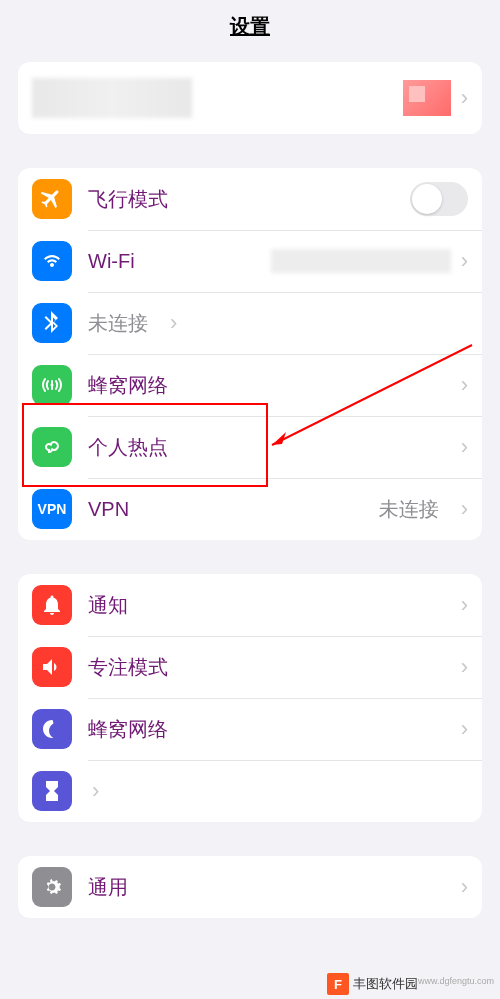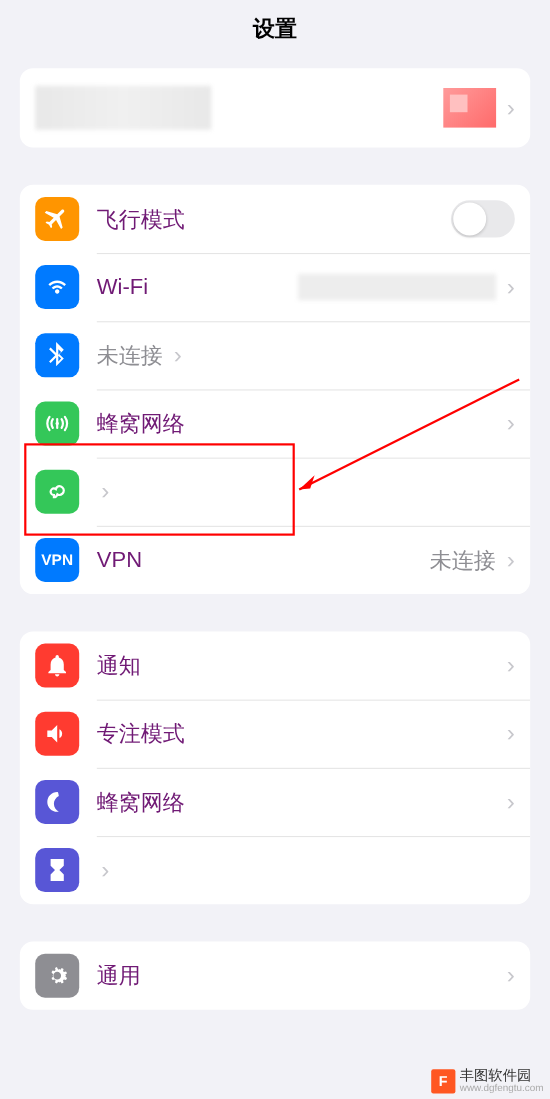--- a/index.html
+++ b/index.html
@@ -1,18 +1,18 @@
 <!DOCTYPE html>
 <html><head>
   <meta charset="utf-8">
   <style>
     * { margin: 0; padding: 0; box-sizing: border-box; font-family: -apple-system, "PingFang SC", "Helvetica Neue", sans-serif; }
     body { width: 500px; height: 999px; background: #f2f2f7; overflow: hidden; position: relative; }
     .header { height: 52px; display: flex; align-items: center; justify-content: center; background: #f2f2f7; }
-    .header-title { font-size: 20px; font-weight: 600; color: #000; }
+    .header-title { font-size: 20px; font-weight: 600; color: #000; text-decoration: underline; }
     .content { padding: 0 18px; }
     .group { background: #fff; border-radius: 12px; margin-bottom: 34px; overflow: hidden; }
     .group.first { margin-top: 10px; }
     .row { display: flex; align-items: center; padding: 11px 14px; min-height: 62px; position: relative; }
     .row.account { min-height: 72px; }
     .row.general { min-height: 58px; }
     .row + .row::before { content: ""; position: absolute; top: 0; left: 70px; right: 0; height: 1px; background: #e5e5e5; }
     .icon-box { width: 40px; height: 40px; border-radius: 9px; display: flex; align-items: center; justify-content: center; flex-shrink: 0; margin-right: 16px; }
     .icon-box svg { width: 24px; height: 24px; fill: #fff; }
     .icon-airplane { background: #ff9500; }
@@ -21,33 +21,33 @@
     .icon-cellular { background: #34c759; }
     .icon-hotspot { background: #34c759; }
     .icon-vpn { background: #007aff; }
     .icon-vpn span { color: #fff; font-size: 14px; font-weight: 600; }
     .icon-notif { background: #ff3b30; }
     .icon-sound { background: #ff3b30; }
     .icon-focus { background: #5856d6; }
     .icon-screentime { background: #5856d6; }
     .icon-general { background: #8e8e93; }
     .label { font-size: 20px; color: #701a75; flex: 1; }
-    .detail { font-size: 20px; color: #8e8e93; margin-right: 6px; }
+    .detail { font-size: 20px; color: #8e8e93; margin-right: 18px; }
     .chevron { color: #c7c7cc; font-size: 22px; margin-left: 4px; }
     .switch { width: 58px; height: 34px; background: #e9e9eb; border-radius: 17px; position: relative; }
     .switch::after { content: ""; position: absolute; width: 30px; height: 30px; border-radius: 50%; background: #fff; top: 2px; left: 2px; box-shadow: 0 1px 3px rgba(0,0,0,0.2); }
     .account-blur { width: 160px; height: 40px; background: linear-gradient(90deg, #e8e8e8, #f0f0f0, #e8e8e8); filter: blur(2px); margin-right: 16px; }
     .account-icon { width: 48px; height: 36px; background: linear-gradient(135deg, #ff9a9a, #ff6b6b); margin-right: 6px; position: relative;}
     .account-icon::before { content:""; position:absolute; top:6px; left:6px; width:16px; height:16px; background:#ffc0c0;}
     .wifi-blur { width: 180px; height: 24px; background: #ededed; filter: blur(2px); margin-right: 6px; }
     .highlight-box { position: absolute; top: 403px; left: 22px; width: 246px; height: 84px; border: 2px solid #ff0000; pointer-events: none; z-index: 20; }
     .arrow-svg { position: absolute; top: 340px; left: 262px; width: 220px; height: 120px; pointer-events: none; z-index: 20; }
     .watermark { position: absolute; bottom: 4px; right: 6px; display: flex; align-items: center; gap: 4px; }
     .watermark-logo { width: 22px; height: 22px; background: #ff5722; display:flex; align-items:center; justify-content:center; color:#fff; font-size:13px; font-weight:bold; border-radius:2px;}
-    .watermark-text { display: flex; flex-direction: column; line-height: 1.1;}
+    .watermark-text { display: flex; flex-direction: row; line-height: 1.1; text-align: right;}
     .watermark-name { font-size: 13px; color: #333; font-weight: 500;}
     .watermark-url { font-size: 9px; color: #aaa; }
   </style>
 </head>
 <body>
 
 <div class="header">
   <span class="header-title">设置</span>
 </div>
 
@@ -100,20 +100,21 @@
       </div>
       <span class="label">蜂窝网络</span>
       <span class="chevron">›</span>
     </div>
     <div class="row">
       <div class="icon-box icon-hotspot">
         <svg viewBox="0 0 24 24">
             <path d="M9 15c-1.5 0-3-1.5-3-3s1.5-3 3-3c.7 0 1.3.2 1.8.6C11.3 8 12.5 7 14 7c2 0 4 2 4 4s-2 4-4 4c-.7 0-1.3-.2-1.8-.6-.5 1.6-1.7 2.6-3.2 2.6z" fill="none" stroke="#fff" stroke-width="2"></path>
           </svg>
       </div>
+      <span class="label">个人热点</span>
       <span class="chevron">›</span>
     </div>
     <div class="row">
       <div class="icon-box icon-vpn">
         <span>VPN</span>
       </div>
       <span class="label">VPN</span>
       <span class="detail">未连接</span>
       <span class="chevron">›</span>
     </div>

